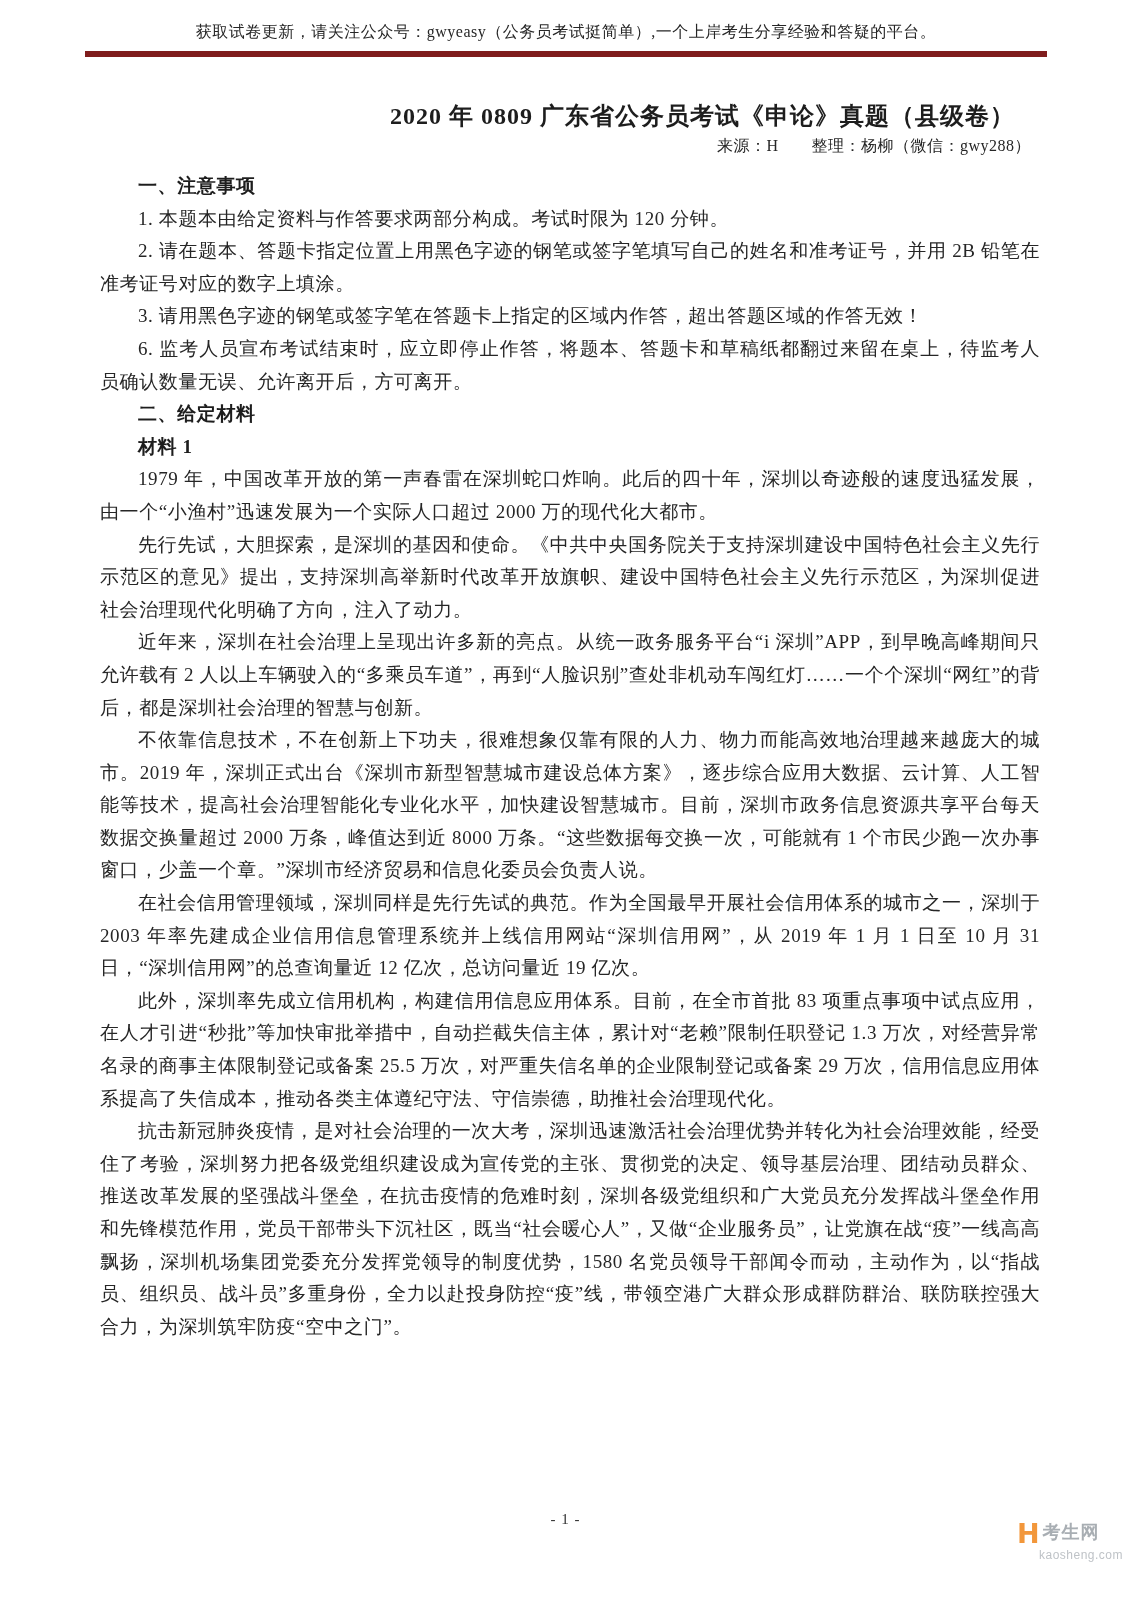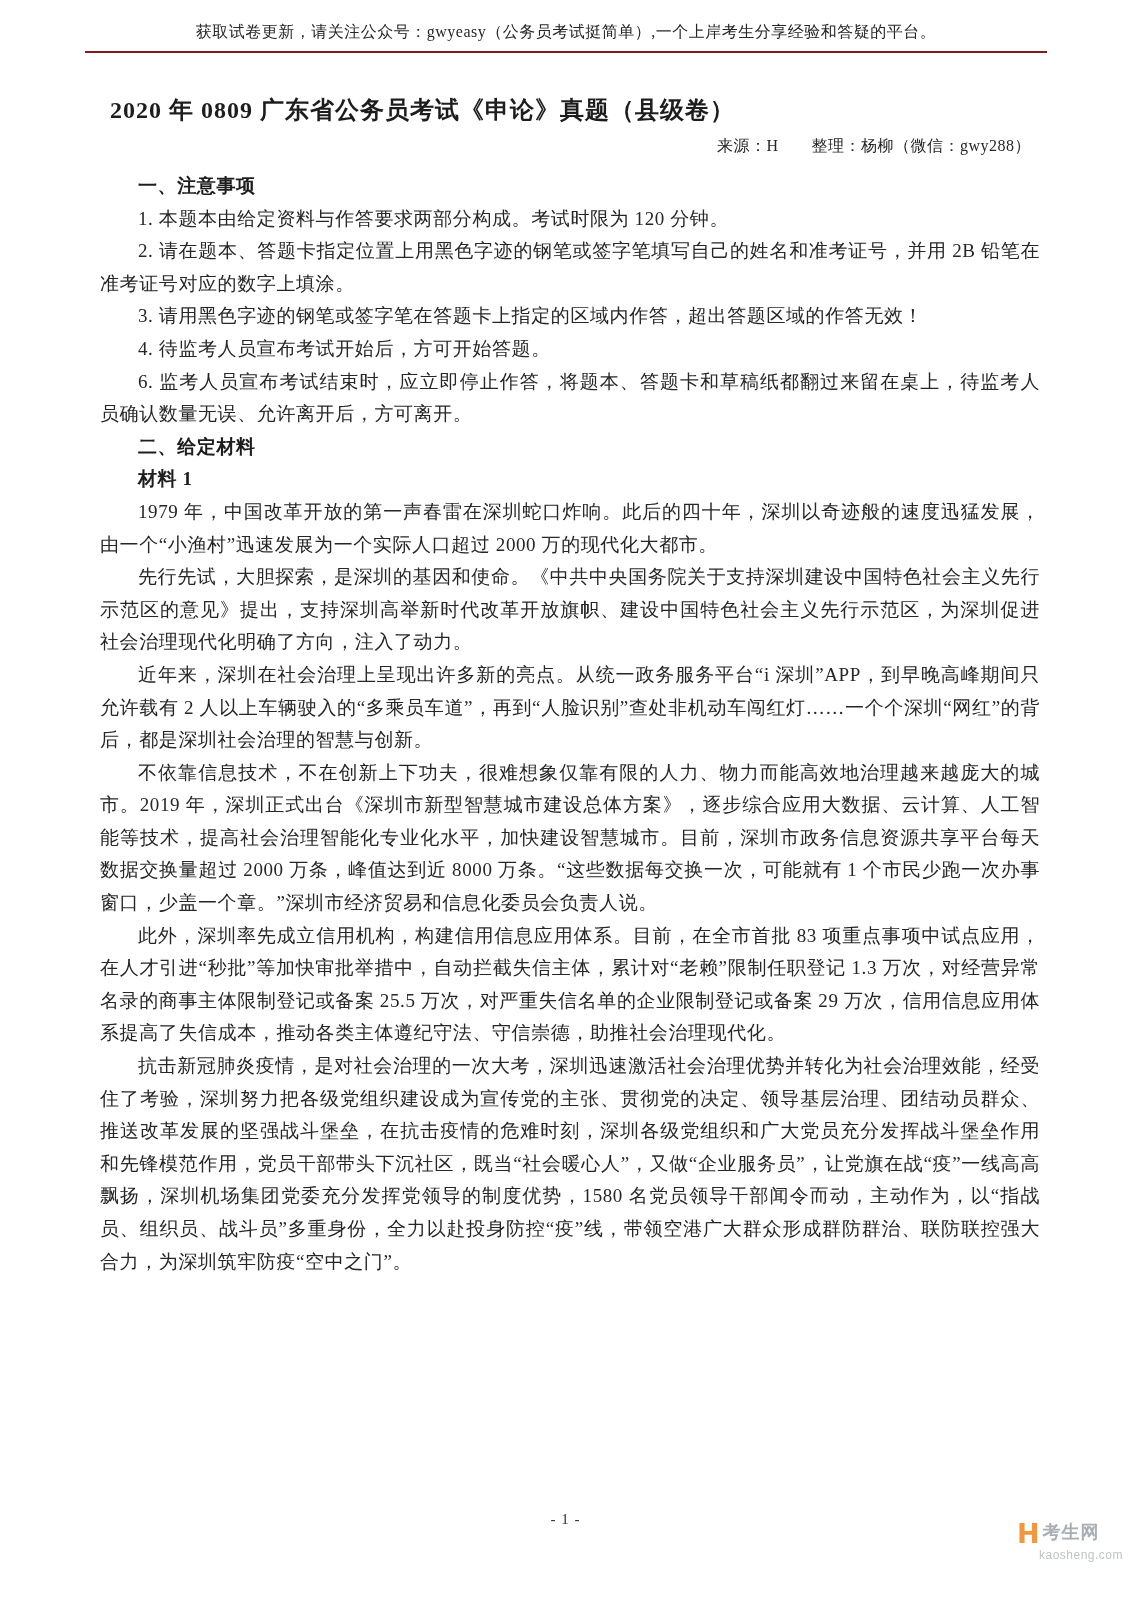--- a/index.html
+++ b/index.html
@@ -17,29 +17,29 @@
   .header-notice {
     position: absolute;
     top: 22px;
     left: 85px;
     right: 84px;
     text-align: center;
     font-size: 16px;
     letter-spacing: 0.5px;
     color: #262626;
     padding-bottom: 8px;
-    border-bottom: 2px solid #7f1d1d;
+    border-bottom: 6px solid #7f1d1d;
   }
   .doc-title {
     position: absolute;
     top: 84px;
     left: 100px;
     right: 100px;
-    margin: 10px;
-    text-align: left;
+    margin: 16px;
+    text-align: right;
     font-size: 24px;
     font-weight: bold;
     letter-spacing: 1px;
     color: #1d1d1d;
   }
   .source-line {
     position: absolute;
     top: 136px;
     left: 100px;
     right: 100px;
@@ -114,28 +114,28 @@
 
   <h1 class="doc-title">2020 年 0809 广东省公务员考试《申论》真题（县级卷）</h1>
 
   <div class="source-line">来源：H　　整理：杨柳（微信：gwy288）</div>
 
   <div class="doc-body">
     <p class="sec-heading">一、注意事项</p>
     <p>1. 本题本由给定资料与作答要求两部分构成。考试时限为 120 分钟。</p>
     <p>2. 请在题本、答题卡指定位置上用黑色字迹的钢笔或签字笔填写自己的姓名和准考证号，并用 2B 铅笔在准考证号对应的数字上填涂。</p>
     <p>3. 请用黑色字迹的钢笔或签字笔在答题卡上指定的区域内作答，超出答题区域的作答无效！</p>
-    <p>4. 待监考人员宣布考试开始后，方可开始答题。</p>
     <p>6. 监考人员宣布考试结束时，应立即停止作答，将题本、答题卡和草稿纸都翻过来留在桌上，待监考人员确认数量无误、允许离开后，方可离开。</p>
     <p class="sec-heading">二、给定材料</p>
     <p class="material-heading">材料 1</p>
     <p>1979 年，中国改革开放的第一声春雷在深圳蛇口炸响。此后的四十年，深圳以奇迹般的速度迅猛发展，由一个“小渔村”迅速发展为一个实际人口超过 2000 万的现代化大都市。</p>
     <p>先行先试，大胆探索，是深圳的基因和使命。《中共中央国务院关于支持深圳建设中国特色社会主义先行示范区的意见》提出，支持深圳高举新时代改革开放旗帜、建设中国特色社会主义先行示范区，为深圳促进社会治理现代化明确了方向，注入了动力。</p>
     <p>近年来，深圳在社会治理上呈现出许多新的亮点。从统一政务服务平台“i 深圳”APP，到早晚高峰期间只允许载有 2 人以上车辆驶入的“多乘员车道”，再到“人脸识别”查处非机动车闯红灯……一个个深圳“网红”的背后，都是深圳社会治理的智慧与创新。</p>
     <p>不依靠信息技术，不在创新上下功夫，很难想象仅靠有限的人力、物力而能高效地治理越来越庞大的城市。2019 年，深圳正式出台《深圳市新型智慧城市建设总体方案》，逐步综合应用大数据、云计算、人工智能等技术，提高社会治理智能化专业化水平，加快建设智慧城市。目前，深圳市政务信息资源共享平台每天数据交换量超过 2000 万条，峰值达到近 8000 万条。“这些数据每交换一次，可能就有 1 个市民少跑一次办事窗口，少盖一个章。”深圳市经济贸易和信息化委员会负责人说。</p>
+    <p>在社会信用管理领域，深圳同样是先行先试的典范。作为全国最早开展社会信用体系的城市之一，深圳于 2003 年率先建成企业信用信息管理系统并上线信用网站“深圳信用网”，从 2019 年 1 月 1 日至 10 月 31 日，“深圳信用网”的总查询量近 12 亿次，总访问量近 19 亿次。</p>
     <p>此外，深圳率先成立信用机构，构建信用信息应用体系。目前，在全市首批 83 项重点事项中试点应用，在人才引进“秒批”等加快审批举措中，自动拦截失信主体，累计对“老赖”限制任职登记 1.3 万次，对经营异常名录的商事主体限制登记或备案 25.5 万次，对严重失信名单的企业限制登记或备案 29 万次，信用信息应用体系提高了失信成本，推动各类主体遵纪守法、守信崇德，助推社会治理现代化。</p>
     <p>抗击新冠肺炎疫情，是对社会治理的一次大考，深圳迅速激活社会治理优势并转化为社会治理效能，经受住了考验，深圳努力把各级党组织建设成为宣传党的主张、贯彻党的决定、领导基层治理、团结动员群众、推送改革发展的坚强战斗堡垒，在抗击疫情的危难时刻，深圳各级党组织和广大党员充分发挥战斗堡垒作用和先锋模范作用，党员干部带头下沉社区，既当“社会暖心人”，又做“企业服务员”，让党旗在战“疫”一线高高飘扬，深圳机场集团党委充分发挥党领导的制度优势，1580 名党员领导干部闻令而动，主动作为，以“指战员、组织员、战斗员”多重身份，全力以赴投身防控“疫”线，带领空港广大群众形成群防群治、联防联控强大合力，为深圳筑牢防疫“空中之门”。</p>
   </div>
 
   <div class="footer-pagenum">- 1 -</div>
 
   <div class="watermark">
     <div class="wm-row">
       <span class="wm-logo">H</span>
       <span class="wm-name">考生网</span>

